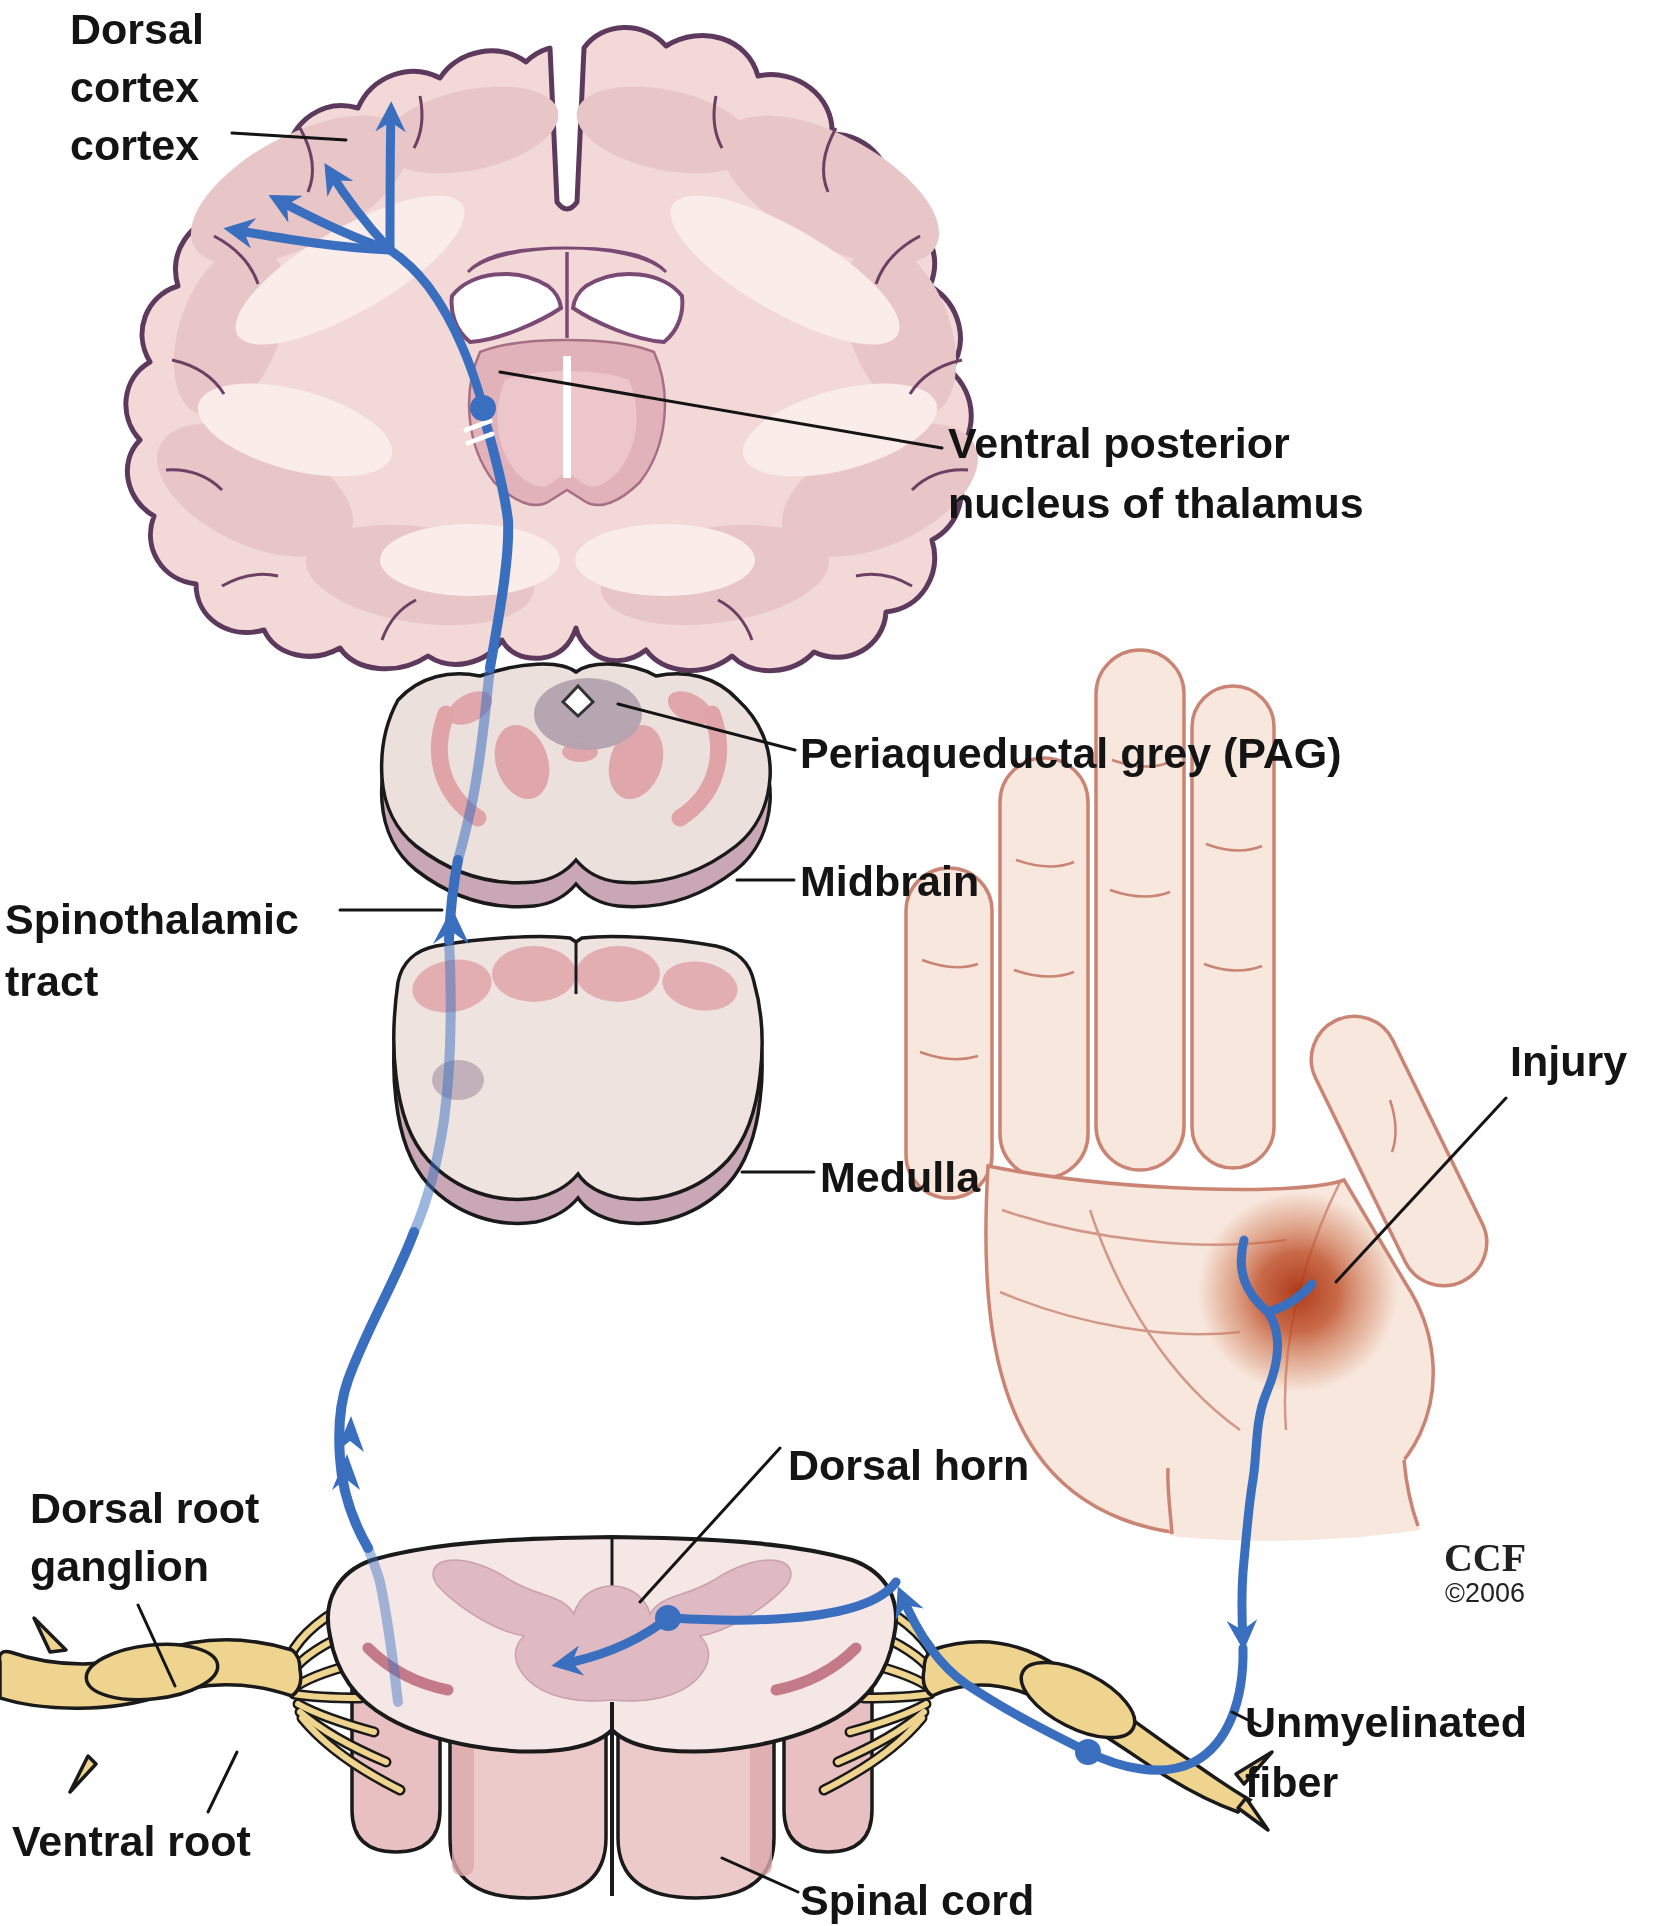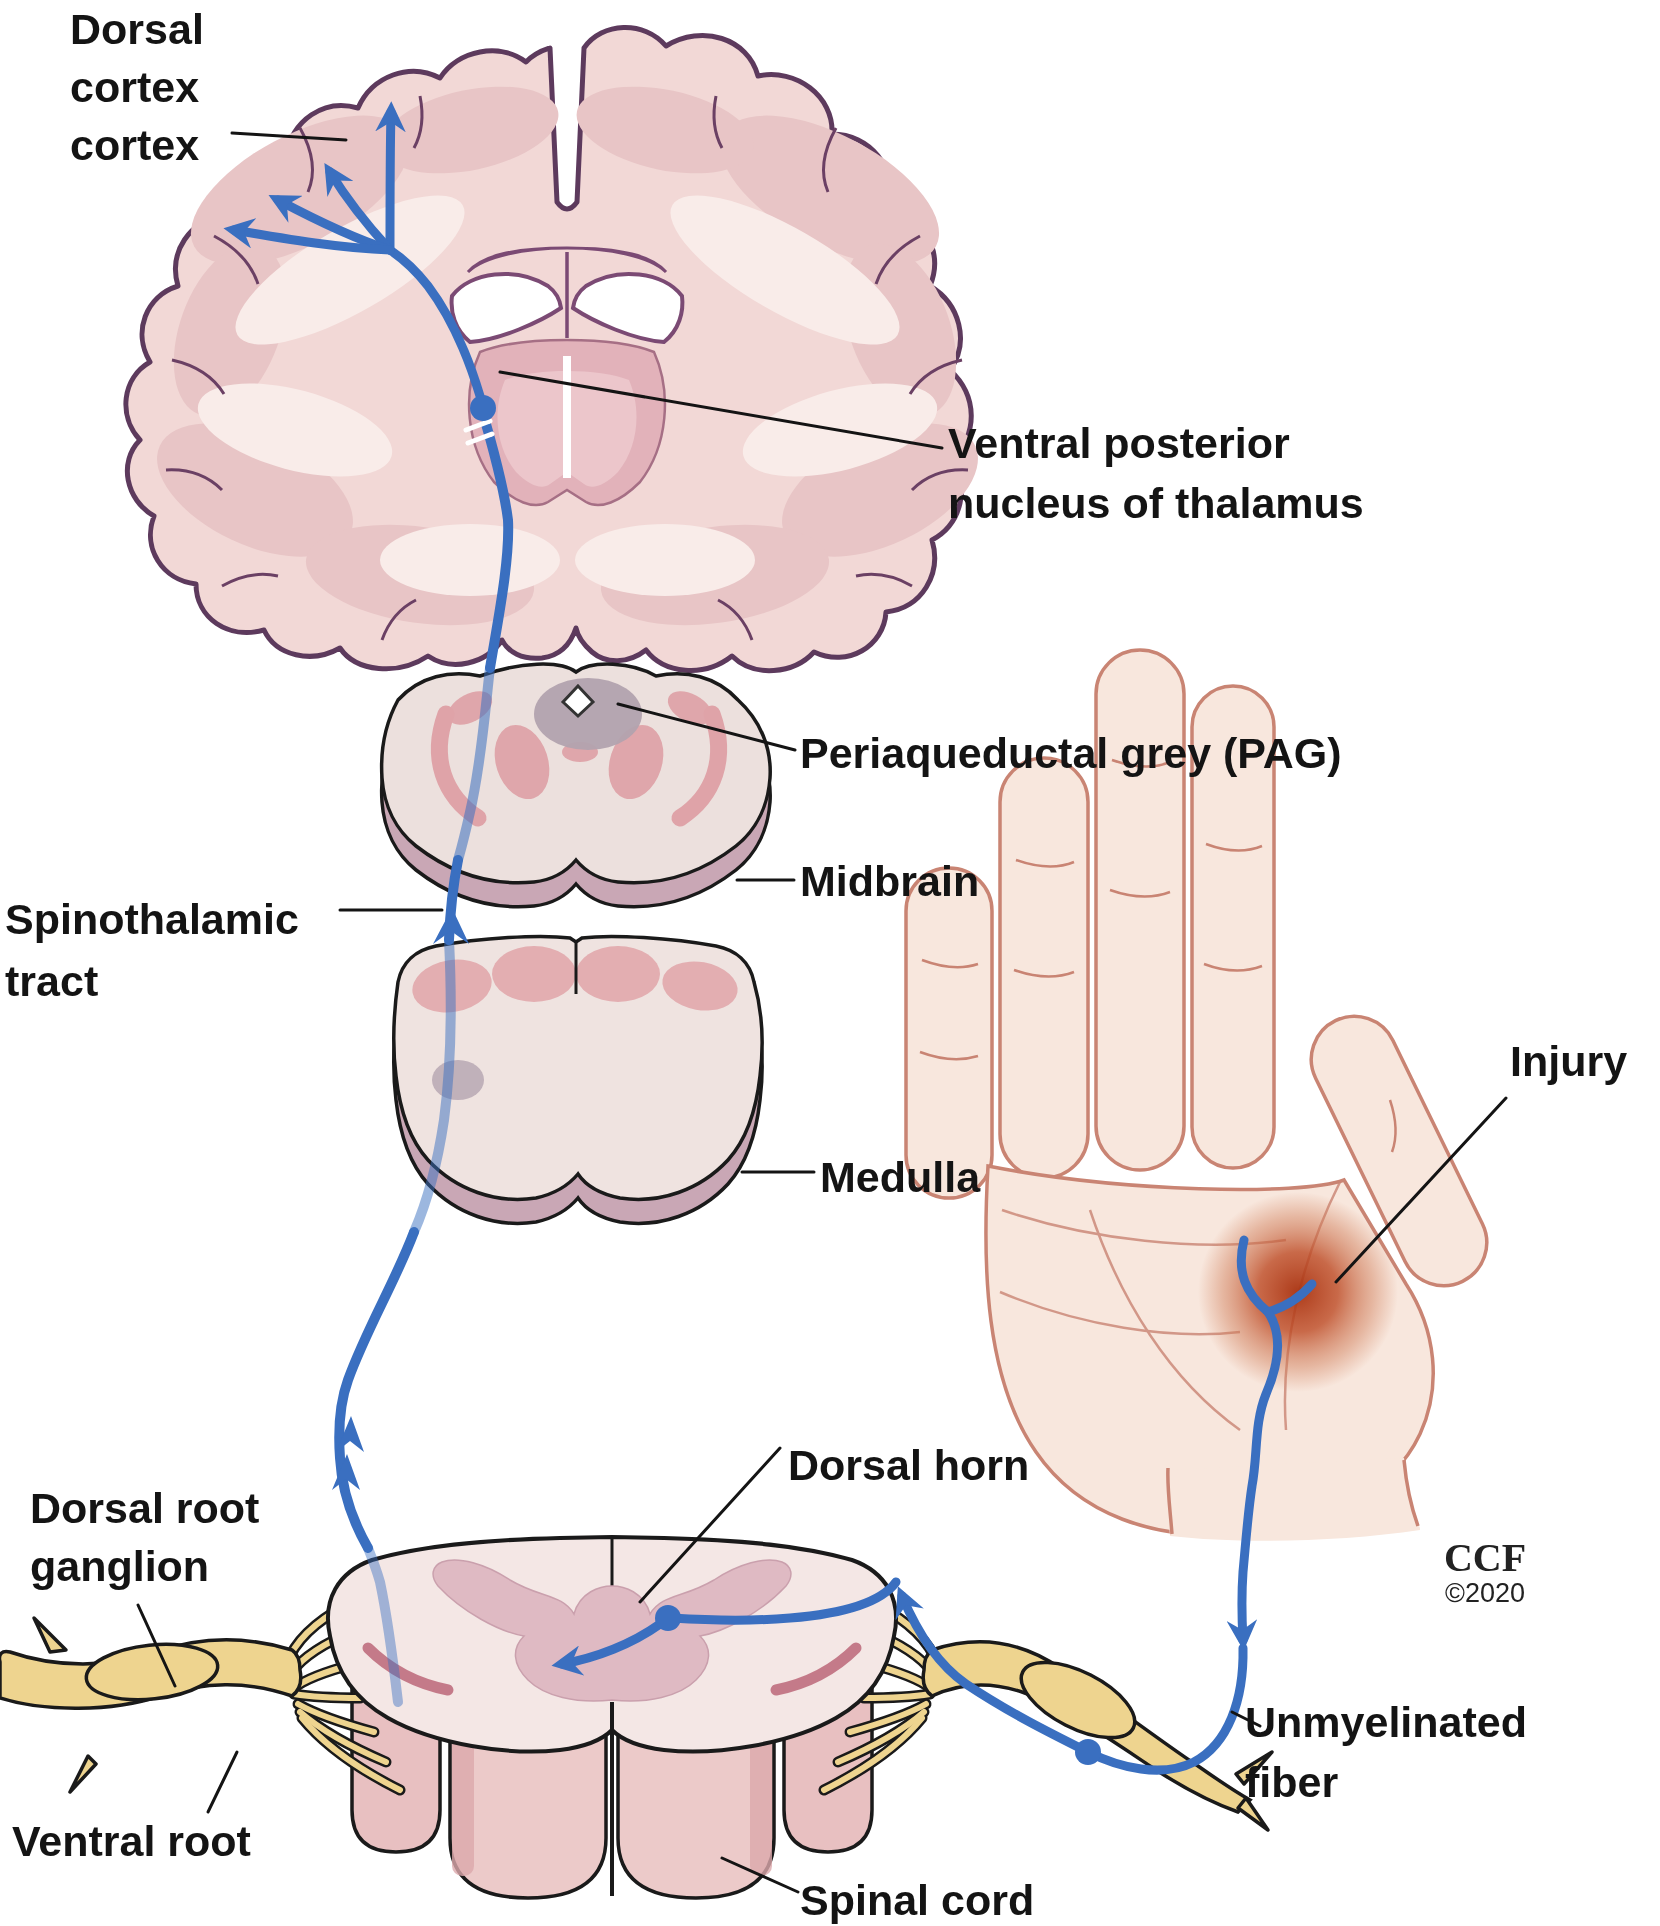--- a/index.html
+++ b/index.html
@@ -410,16 +410,16 @@
   <span>Unmyelinated</span>
   <span>fiber</span>
 </div>
 
 <div class="lbl" style="left:800px;top:1871px;">
   <span>Spinal cord</span>
 </div>
 
 <div class="credit" style="left:1420px;top:1538px;width:130px;">
   <span class="org">CCF</span>
-  <span class="yr">©2020</span>
+  <span class="yr">©2006</span>
 </div>
 
 </div>
 
 </body></html>

